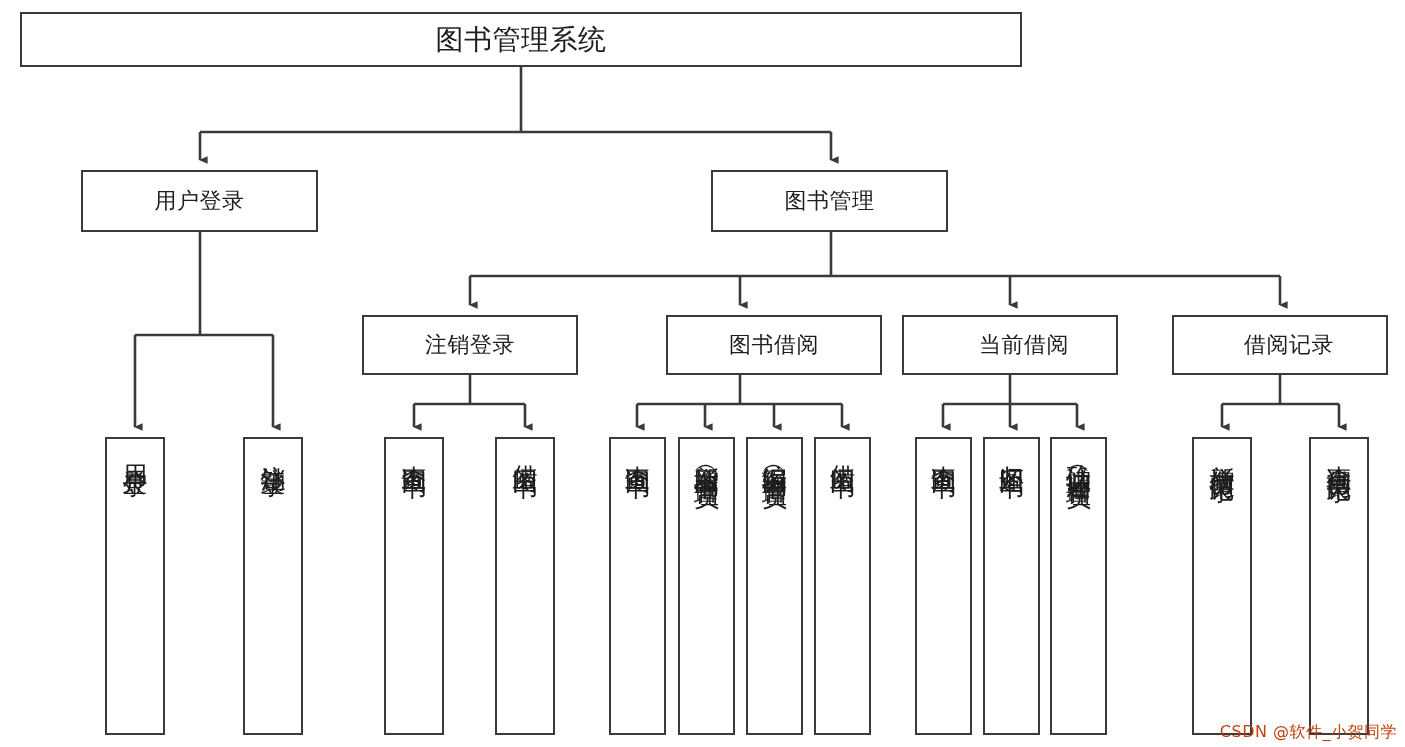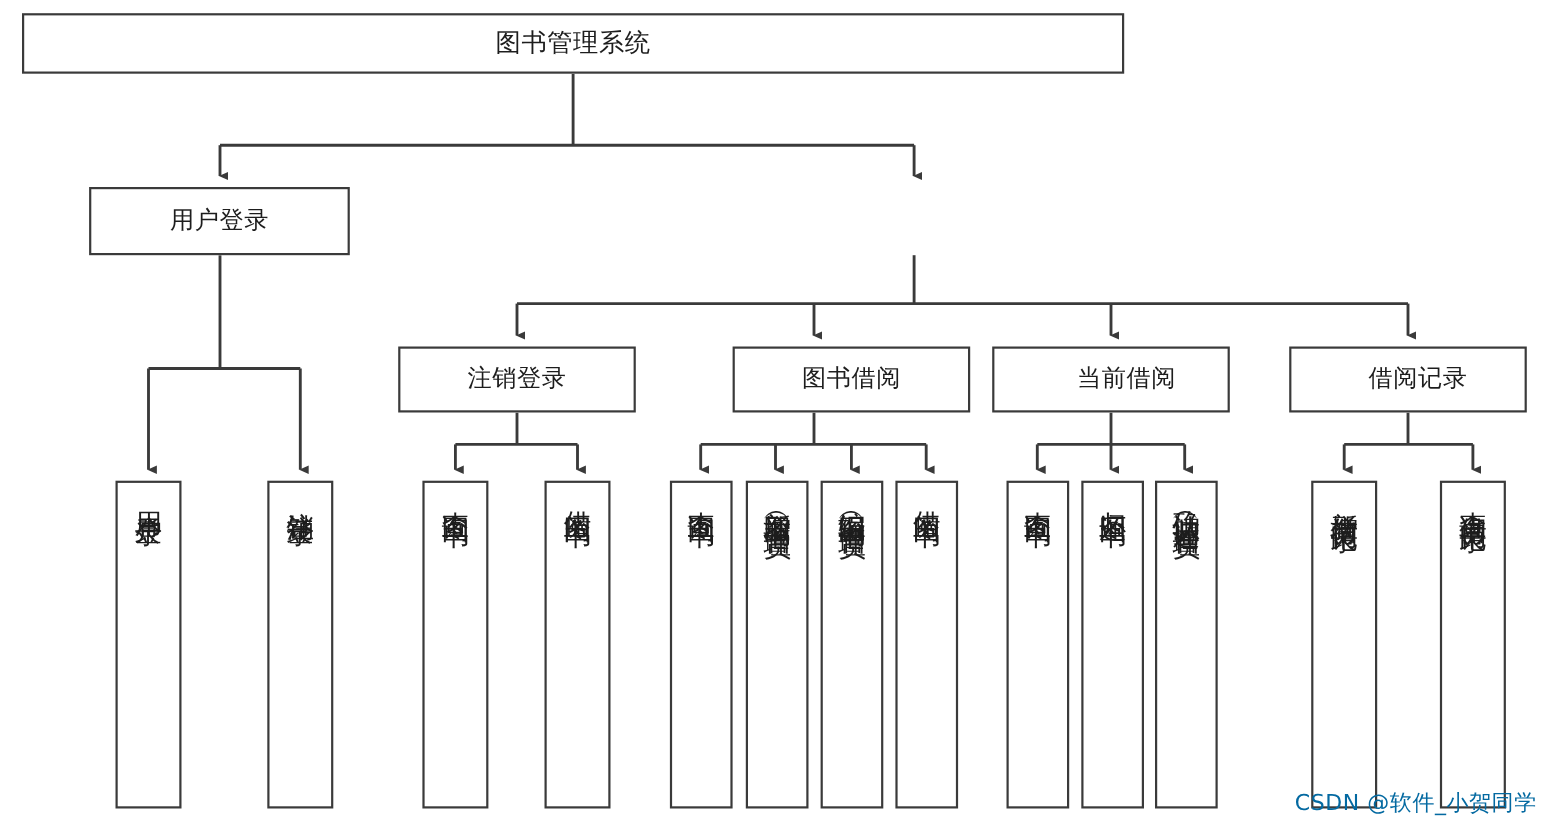--- a/index.html
+++ b/index.html
@@ -30,43 +30,43 @@
     text-align:center;
     line-height:1.18;
     letter-spacing:0.5px;
   }
 
   
   .node.h .lbl{
     font-size:22px;
     white-space:nowrap;
   }
-  .node.root .lbl{font-size:23px;}
+  .node.root .lbl{font-size:28px;}
 
   
   .node.v{
     align-items:flex-start;
     justify-content:center;
     padding-top:6px;
   }
   .node.v .lbl{
     writing-mode:vertical-rl;
     text-orientation:upright;
     font-size:25px;
     line-height:1.0;
     letter-spacing:3px;
     white-space:nowrap;
   }
 
   .watermark{
     position:absolute;
     right:8px;
     bottom:4px;
-    font-size:20px;
-    color:#0369a1;
+    font-size:16px;
+    color:#c2410c;
     letter-spacing:0.5px;
     z-index:5;
     white-space:nowrap;
   }
 </style>
 </head>
 <body>
 
 <div id="canvas">
 
@@ -120,20 +120,23 @@
     </g>
   </svg>
 
   <div class="node h root" style="left:20px;top:12px;width:1002px;height:55px;">
     <span class="lbl">图书管理系统</span>
   </div>
 
   <div class="node h" style="left:81px;top:170px;width:237px;height:62px;">
     <span class="lbl">用户登录</span>
   </div>
+  <div class="node h" style="left:711px;top:170px;width:237px;height:62px;">
+    <span class="lbl">图书管理</span>
+  </div>
 
   <div class="node h" style="left:362px;top:315px;width:216px;height:60px;">
     <span class="lbl">注销登录</span>
   </div>
   <div class="node h" style="left:633px;top:315px;width:216px;height:60px;margin-left:33px;">
     <span class="lbl">图书借阅</span>
   </div>
   <div class="node h" style="left:902px;top:315px;width:216px;height:60px;padding-left:28px;">
     <span class="lbl">当前借阅</span>
   </div>

